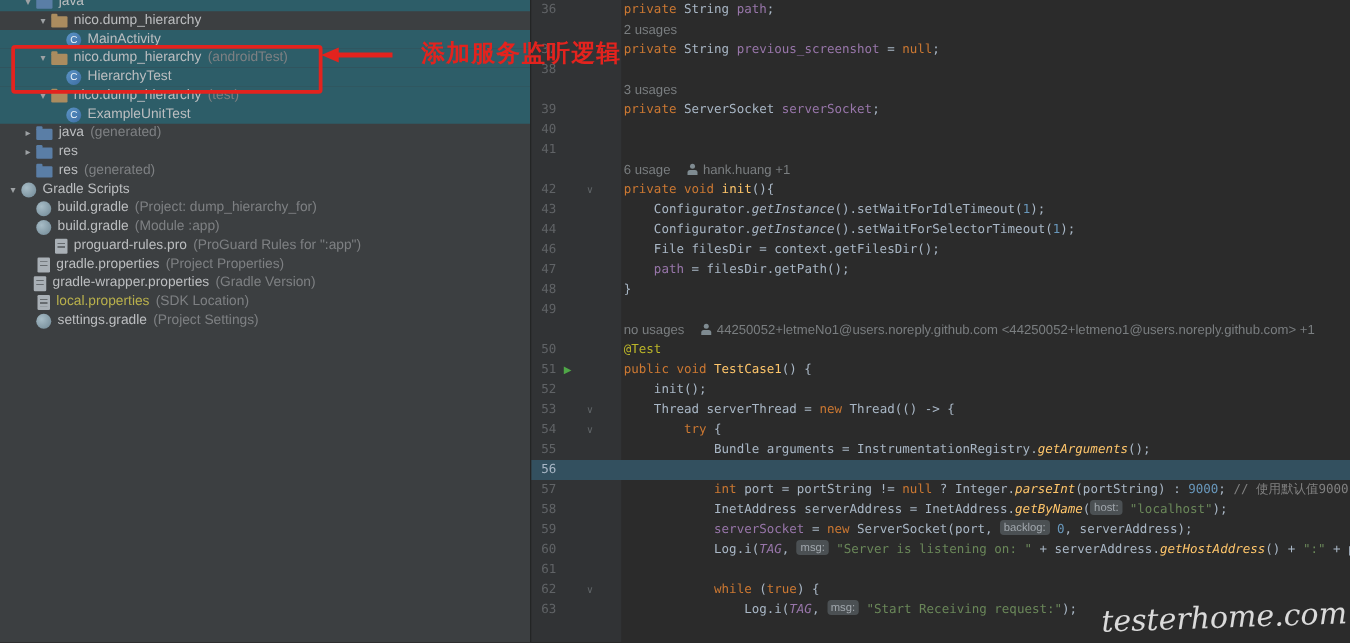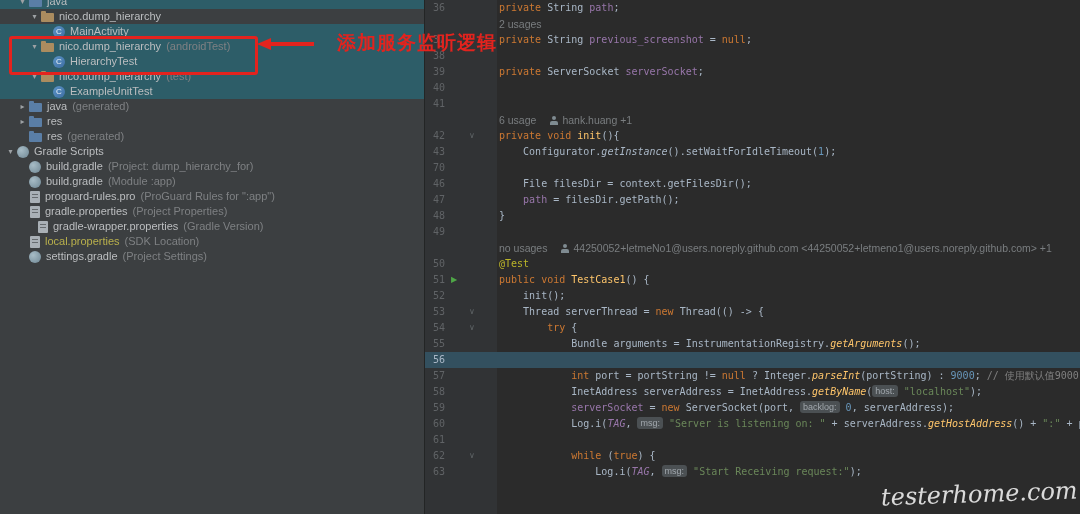--- a/index.html
+++ b/index.html
@@ -139,33 +139,33 @@
           <span class="ic ic-gradle"></span>
           <span class="tlabel">build.gradle</span>
           <span class="tsuf">(Project: dump_hierarchy_for)</span>
         </div>
         <div class="trow" style="padding-left: 16px;">
           <span class="arr"></span>
           <span class="ic ic-gradle"></span>
           <span class="tlabel">build.gradle</span>
           <span class="tsuf">(Module :app)</span>
         </div>
-        <div class="trow" style="padding-left: 16px;">
+        <div class="trow" style="padding-left: 30px;">
           <span class="arr"></span>
           <span class="ic ic-file"></span>
           <span class="tlabel">proguard-rules.pro</span>
           <span class="tsuf">(ProGuard Rules for ":app")</span>
         </div>
         <div class="trow" style="padding-left: 16px;">
           <span class="arr"></span>
           <span class="ic ic-file"></span>
           <span class="tlabel">gradle.properties</span>
           <span class="tsuf">(Project Properties)</span>
         </div>
-        <div class="trow" style="padding-left: 24px;">
+        <div class="trow" style="padding-left: 13px;">
           <span class="arr"></span>
           <span class="ic ic-file"></span>
           <span class="tlabel">gradle-wrapper.properties</span>
           <span class="tsuf">(Gradle Version)</span>
         </div>
         <div class="trow" style="padding-left: 16px;">
           <span class="arr"></span>
           <span class="ic ic-file"></span>
           <span class="tlabel" style="color: rgb(185, 176, 76);">local.properties</span>
           <span class="tsuf">(SDK Location)</span>
@@ -178,27 +178,28 @@
         </div>
       </div>
   </aside>
 
   <main class="editor">
     <div id="rows">
         <div class="crow"><span class="ln">36</span><span class="mk"></span><span class="ctext"><span class="sg-k">private </span><span class="sg-d">String </span><span class="sg-f">path</span><span class="sg-d">;</span></span></div>
         <div class="crow"><span class="ln"></span><span class="mk"></span><span class="ctext hintrow"><span>2 usages</span></span></div>
         <div class="crow"><span class="ln">37</span><span class="mk"></span><span class="ctext"><span class="sg-k">private </span><span class="sg-d">String </span><span class="sg-f">previous_screenshot</span><span class="sg-d"> = </span><span class="sg-k">null</span><span class="sg-d">;</span></span></div>
         <div class="crow"><span class="ln">38</span><span class="mk"></span><span class="ctext"></span></div>
+        <div class="crow"><span class="ln"></span><span class="mk"></span><span class="ctext hintrow"><span>3 usages</span></span></div>
         <div class="crow"><span class="ln">39</span><span class="mk"></span><span class="ctext"><span class="sg-k">private </span><span class="sg-d">ServerSocket </span><span class="sg-f">serverSocket</span><span class="sg-d">;</span></span></div>
         <div class="crow"><span class="ln">40</span><span class="mk"></span><span class="ctext"></span></div>
         <div class="crow"><span class="ln">41</span><span class="mk"></span><span class="ctext"></span></div>
         <div class="crow"><span class="ln"></span><span class="mk"></span><span class="ctext hintrow"><span>6 usage</span><span class="person"></span><span class="author">hank.huang +1</span></span></div>
         <div class="crow"><span class="ln">42</span><span class="mk"><span class="fold">∨</span></span><span class="ctext"><span class="sg-k">private void </span><span class="sg-m">init</span><span class="sg-d">(){</span></span></div>
         <div class="crow"><span class="ln">43</span><span class="mk"></span><span class="ctext"><span class="sg-d">    Configurator.</span><span class="sg-i">getInstance</span><span class="sg-d">().setWaitForIdleTimeout(</span><span class="sg-n">1</span><span class="sg-d">);</span></span></div>
-        <div class="crow"><span class="ln">70</span><span class="mk"></span></div>
+        <div class="crow"><span class="ln">44</span><span class="mk"></span><span class="ctext"><span class="sg-d">    Configurator.</span><span class="sg-i">getInstance</span><span class="sg-d">().setWaitForSelectorTimeout(</span><span class="sg-n">1</span><span class="sg-d">);</span></span></div>
         <div class="crow"><span class="ln">46</span><span class="mk"></span><span class="ctext"><span class="sg-d">    File filesDir = context.getFilesDir();</span></span></div>
         <div class="crow"><span class="ln">47</span><span class="mk"></span><span class="ctext"><span class="sg-d">    </span><span class="sg-f">path</span><span class="sg-d"> = filesDir.getPath();</span></span></div>
         <div class="crow"><span class="ln">48</span><span class="mk"></span><span class="ctext"><span class="sg-d">}</span></span></div>
         <div class="crow"><span class="ln">49</span><span class="mk"></span><span class="ctext"></span></div>
         <div class="crow"><span class="ln"></span><span class="mk"></span><span class="ctext hintrow"><span>no usages</span><span class="person"></span><span class="author">44250052+letmeNo1@users.noreply.github.com &lt;44250052+letmeno1@users.noreply.github.com&gt; +1</span></span></div>
         <div class="crow"><span class="ln">50</span><span class="mk"></span><span class="ctext"><span class="sg-a">@Test</span></span></div>
         <div class="crow"><span class="ln">51</span><span class="mk"><span class="run">▶</span></span><span class="ctext"><span class="sg-k">public void </span><span class="sg-m">TestCase1</span><span class="sg-d">() {</span></span></div>
         <div class="crow"><span class="ln">52</span><span class="mk"></span><span class="ctext"><span class="sg-d">    init();</span></span></div>
         <div class="crow"><span class="ln">53</span><span class="mk"><span class="fold">∨</span></span><span class="ctext"><span class="sg-d">    Thread serverThread = </span><span class="sg-k">new</span><span class="sg-d"> Thread(() -&gt; {</span></span></div>
         <div class="crow"><span class="ln">54</span><span class="mk"><span class="fold">∨</span></span><span class="ctext"><span class="sg-d">        </span><span class="sg-k">try</span><span class="sg-d"> {</span></span></div>

